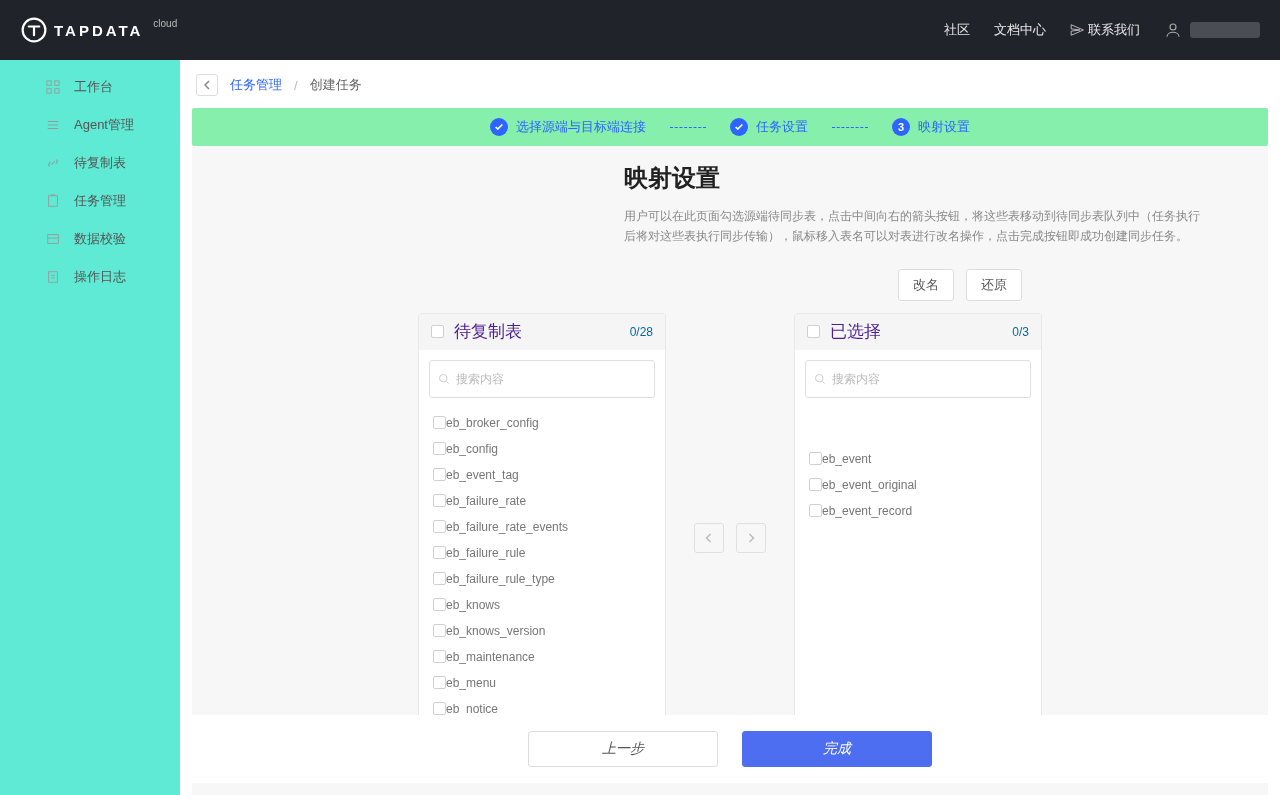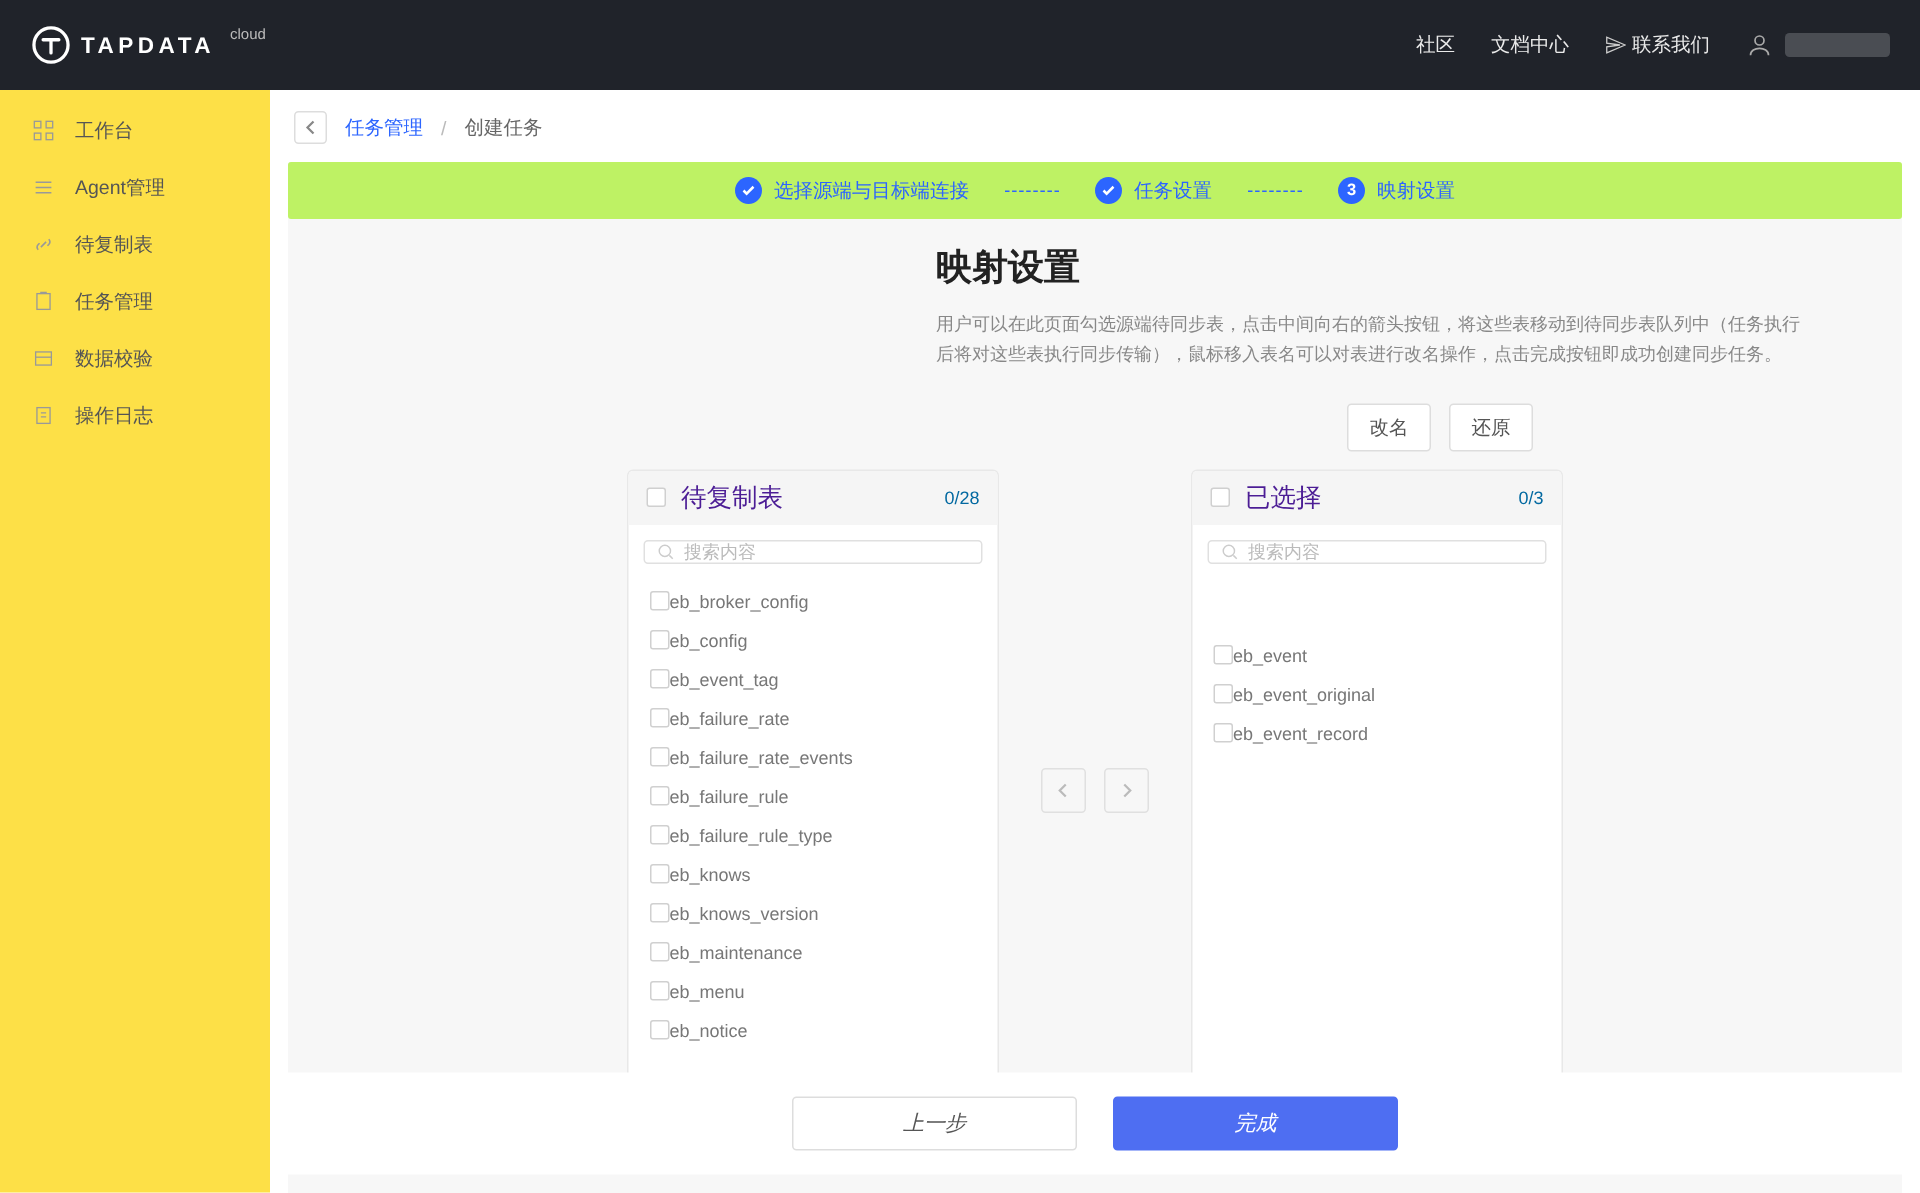--- a/index.html
+++ b/index.html
@@ -11,54 +11,54 @@
 .logo-svg { width: 28px; height: 28px; }
 .logo-text { font-weight: 700; letter-spacing: 3px; font-size: 15px; }
 .logo-sup { font-size: 10px; color: #bbb; position: relative; top: -7px; left: 4px; }
 .header-right { display: flex; align-items: center; gap: 24px; }
 .header-link { color: #eaeaea; font-size: 13px; cursor: pointer; display: flex; align-items: center; gap: 4px; }
 .user-area { display: flex; align-items: center; gap: 8px; }
 .user-blob { width: 70px; height: 16px; background: #4a4d53; border-radius: 3px; }
 .avatar-svg { width: 18px; height: 18px; }
 
 
-.sidebar { position: absolute; top: 60px; left: 0; width: 180px; bottom: 0; background: #fde047; padding-top: 8px; }
+.sidebar { position: absolute; top: 60px; left: 0; width: 180px; bottom: 0; background: #5eead4; padding-top: 8px; padding-left: 24px; }
 .side-item { display: flex; align-items: center; gap: 14px; padding: 10px 22px; color: #555; font-size: 13px; cursor: pointer; }
 .side-icon { width: 14px; height: 14px; display: inline-flex; align-items: center; justify-content: center; color: #888; }
 
 
 .main { position: absolute; top: 60px; left: 180px; right: 0; bottom: 0; background: #fff; }
 .crumb-row { display: flex; align-items: center; gap: 12px; padding: 14px 16px 12px; }
 .back-btn { width: 22px; height: 22px; border: 1px solid #ddd; border-radius: 3px; display: flex; align-items: center; justify-content: center; cursor: pointer; }
 .crumb-link { color: #2c65ff; cursor: pointer; font-size: 13px; }
 .crumb-sep { color: #bbb; }
 .crumb-current { color: #666; font-size: 13px; }
 
 .content-pad { padding: 0 12px 12px; }
 .card { background: #f7f7f7; border-radius: 2px; }
 
-.steps { background: #bef264; height: 38px; display: flex; align-items: center; justify-content: center; gap: 24px; border-radius: 2px; }
+.steps { background: #86efac; height: 38px; display: flex; align-items: center; justify-content: center; gap: 24px; border-radius: 2px; }
 .step-item { display: flex; align-items: center; gap: 8px; color: #2c65ff; font-size: 13px; }
 .step-circle { width: 18px; height: 18px; border-radius: 50%; background: #2c65ff; display: flex; align-items: center; justify-content: center; color: #fff; }
 .step-circle.num { font-size: 11px; font-weight: 600; }
 .step-check svg { width: 10px; height: 10px; }
 .step-line { width: 36px; height: 0; border-top: 1px dashed #2c65ff; }
 
 .inner { padding: 6px 0 100px; }
 .section-title { font-size: 24px; font-weight: 700; color: #222; padding: 10px 0 12px; margin-left: 432px; }
 .section-desc { font-size: 12px; color: #888; line-height: 1.7; max-width: 580px; margin-left: 432px; }
 .btn { height: 32px; padding: 0 14px; background: #fff; border: 1px solid #ddd; border-radius: 3px; font-size: 13px; color: #555; cursor: pointer; display: inline-flex; align-items: center; }
 
 .transfer { display: flex; align-items: stretch; justify-content: center; gap: 28px; }
 .panel { width: 248px; background: #fff; border: 1px solid #e8e8e8; border-radius: 4px; overflow: hidden; display: flex; flex-direction: column; }
 .panel-head { background: #f5f5f5; height: 36px; display: flex; align-items: center; padding: 0 12px; gap: 10px; }
 .panel-title { flex: 1; font-size: 17px; color: #4c1d95; }
 .panel-count { font-size: 12px; color: #0369a1; }
 .search-wrap { padding: 10px 10px; }
-.search-box { height: 16px; border: 1px solid #e0e0e0; border-radius: 3px; display: flex; align-items: center; padding: 0 8px; gap: 6px; }
+.search-box { height: 38px; border: 1px solid #e0e0e0; border-radius: 3px; display: flex; align-items: center; padding: 0 8px; gap: 6px; }
 .search-box input { border: none; outline: none; font-size: 12px; flex: 1; background: transparent; }
 .search-box input::placeholder { color: #bbb; }
 .search-icon { width: 12px; height: 12px; }
 .list { padding: 2px 0 6px; overflow-y: auto; }
 .left-list { height: 318px; }
 .right-list { height: 318px; margin-top: 36px; }
 .row { display: flex; align-items: center; gap: 0; padding: 6px 14px; font-size: 12px; color: #777; }
 .cb { width: 13px; height: 13px; border: 1px solid #d0d0d0; border-radius: 2px; background: #fff; cursor: pointer; flex-shrink: 0; }
 
 .arrows { display: flex; align-items: center; gap: 12px; }

